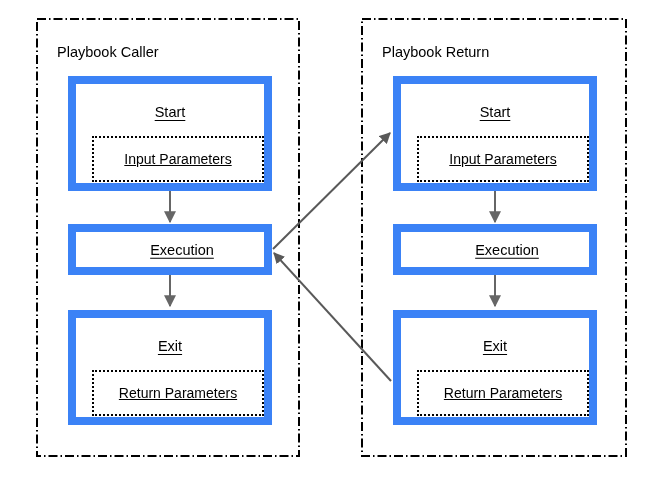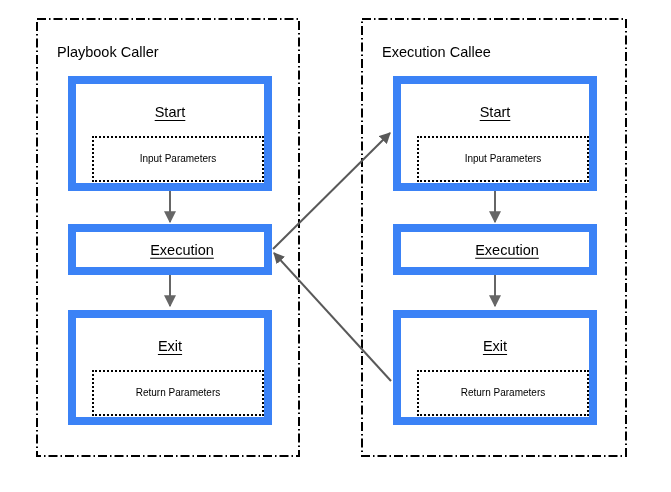--- a/index.html
+++ b/index.html
@@ -69,24 +69,25 @@
   .inner-box {
     position: absolute;
     box-sizing: border-box;
     border: 2px dotted #000000;
     background: transparent;
     display: flex;
     align-items: center;
     justify-content: center;
   }
   .inner-label {
-    font-size: 10px;
+    font-size: 14px;
     color: #000000;
     line-height: 1;
     white-space: nowrap;
+    text-decoration: underline;
   }
 
   
   #connectors {
     position: absolute;
     left: 0;
     top: 0;
     width: 671px;
     height: 492px;
     pointer-events: none;
@@ -120,21 +121,21 @@
     <div class="inner-box" style="left:16px; top:52px; width:172px; height:46px;">
       <span class="inner-label">Return Parameters</span>
     </div>
   </div>
 
   <div class="lane" style="left:361px; top:18px; width:266px; height:439px; border:none;">
     <svg class="lane-svg" width="266" height="439">
       <rect x="1" y="1" width="264" height="437" fill="none" stroke="#000000" stroke-width="2" stroke-dasharray="9 3 1.5 3" stroke-linecap="butt"></rect>
     </svg>
   </div>
-  <div class="lane-title" style="left:382px; top:45px;">Execution Callee</div>
+  <div class="lane-title" style="left:382px; top:45px;">Playbook Return</div>
 
   <div class="node" style="left:393px; top:76px; width:204px; height:115px;">
     <div class="node-title" style="top:21px;">Start</div>
     <div class="inner-box" style="left:16px; top:52px; width:172px; height:46px;">
       <span class="inner-label">Input Parameters</span>
     </div>
   </div>
 
   <div class="node" style="left:393px; top:224px; width:204px; height:51px;">
     <div class="node-title centered">Execution</div>

